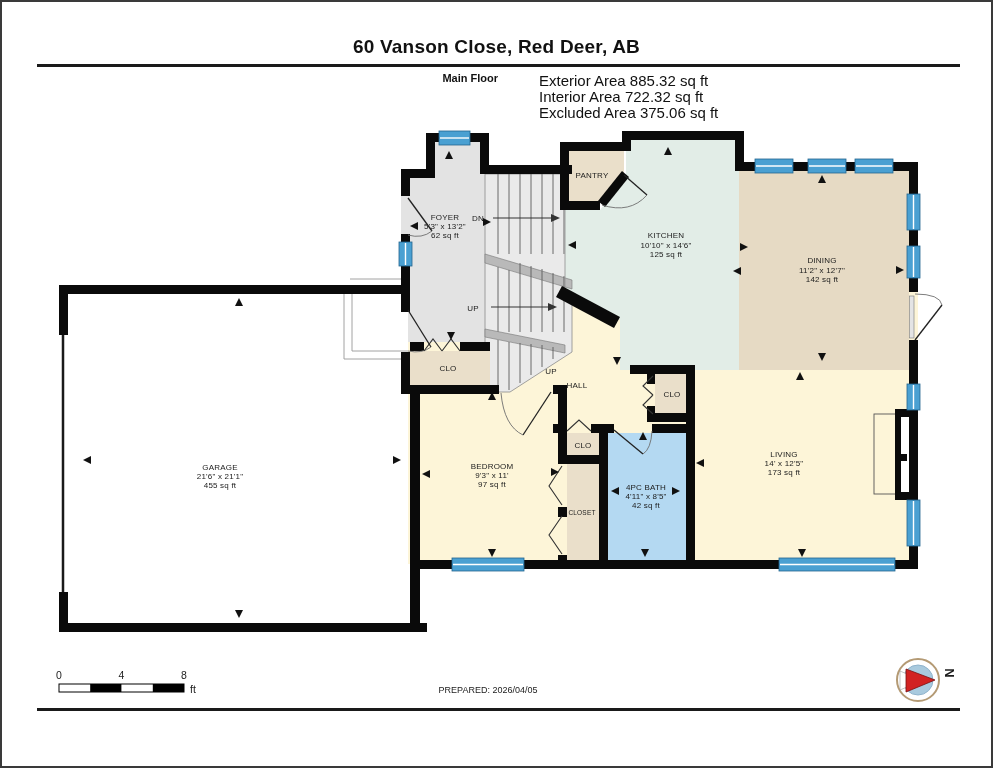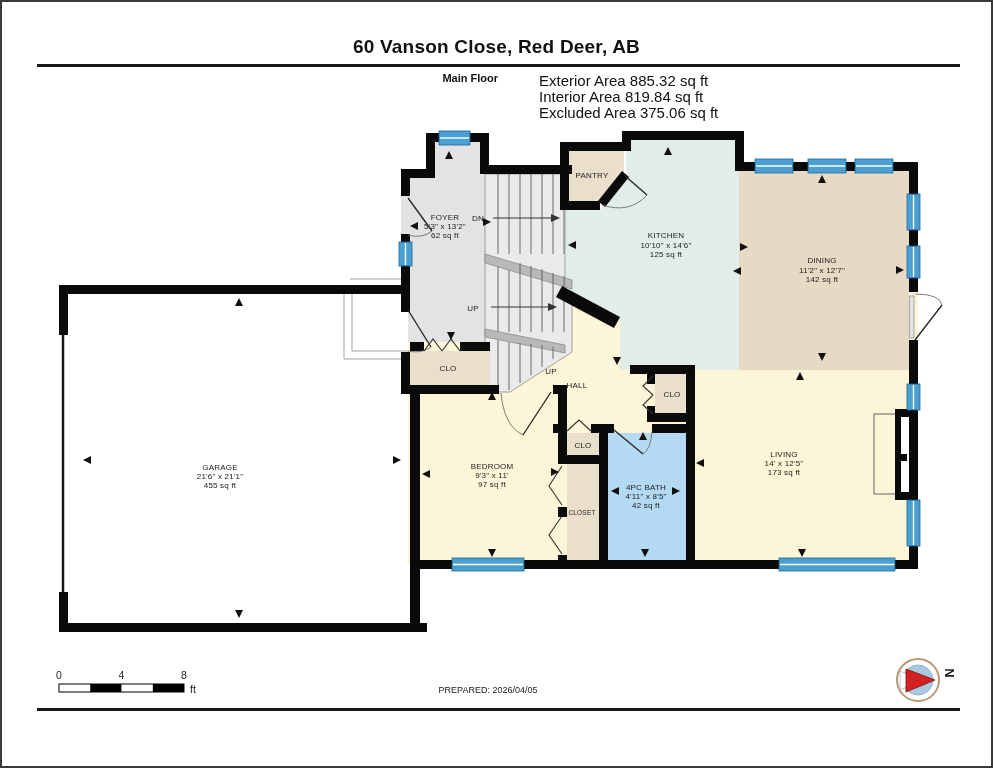--- a/index.html
+++ b/index.html
@@ -25,21 +25,21 @@
 </style>
 </head>
 <body>
 
 <div class="page">
 
   <div class="title">60 Vanson Close, Red Deer, AB</div>
   <div class="rule top"></div>
   <div class="floor-label">Main Floor</div>
   <div class="area-line a1">Exterior Area 885.32 sq ft</div>
-  <div class="area-line a2">Interior Area 819.84 sq ft</div>
+  <div class="area-line a2">Interior Area 722.32 sq ft</div>
   <div class="area-line a3">Excluded Area 375.06 sq ft</div>
 
   <svg class="plan" width="993" height="768" viewBox="0 0 993 768">
 
     <g>
       <rect x="399" y="283" width="517" height="279" fill="#fdf5d8"></rect>
       <polygon points="399,176 424,176 424,140 487,140 487,340 399,340" fill="#e3e3e3"></polygon>
       <polygon points="483,172 570,172 570,350 508,390 483,390" fill="#eaeaea" stroke="#8a8a8a" stroke-width="0.8"></polygon>
       <polygon points="563,208 598,208 624,176 624,138 737,138 737,368 618,368 618,318 563,288" fill="#e2ede7"></polygon>
       <rect x="737" y="169" width="170" height="199" fill="#e6dac4"></rect>

